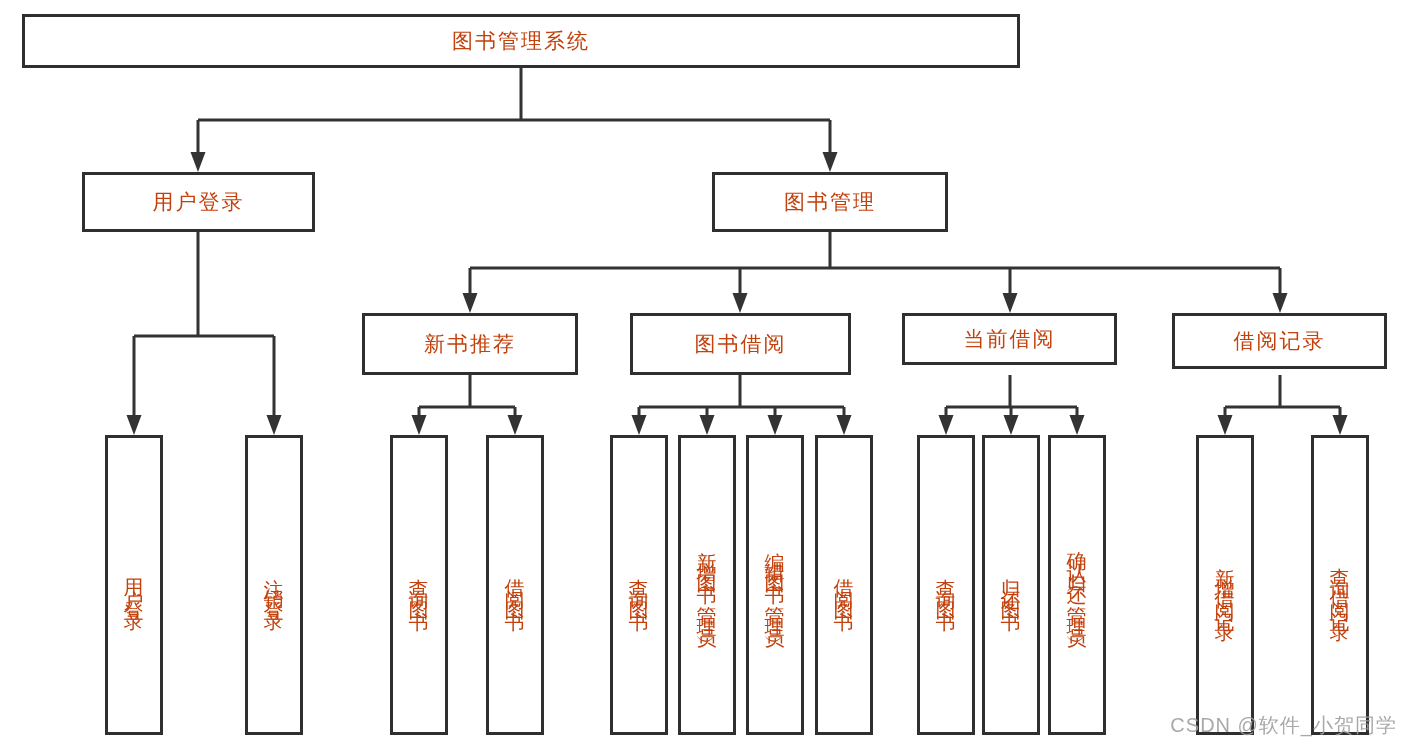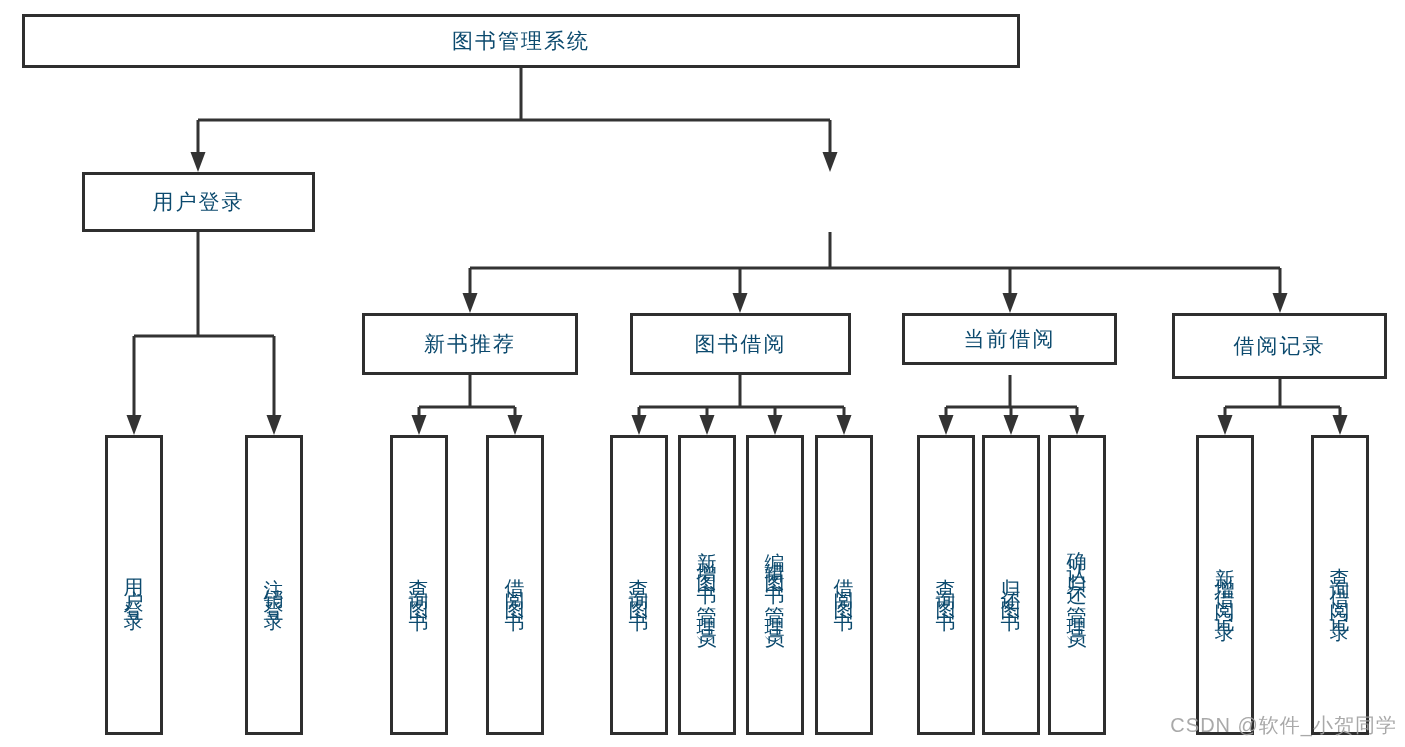--- a/index.html
+++ b/index.html
@@ -20,21 +20,21 @@
   .ln { stroke: #333333; stroke-width: 3; fill: none; }
   .arrowheads { fill: #333333; stroke: none; }
   .node {
     position: absolute;
     box-sizing: border-box;
     background: #ffffff;
     border: 3px solid #2f2f2f;
     display: flex;
     align-items: center;
     justify-content: center;
-    color: #0c4a6e;
+    color: #c2410c;
     z-index: 2;
   }
   .hbox .lbl {
     font-size: 21px;
     letter-spacing: 2px;
     white-space: nowrap;
   }
   .vbox .lbl {
     writing-mode: vertical-rl;
     text-orientation: mixed;
@@ -85,31 +85,34 @@
       M1225 435 l-7.5 -20 h15 z M1340 435 l-7.5 -20 h15 z"></path>
   </svg>
 
   <div class="node hbox" style="left:22px; top:14px; width:998px; height:54px;">
     <span class="lbl">图书管理系统</span>
   </div>
 
   <div class="node hbox" style="left:82px; top:172px; width:233px; height:60px;">
     <span class="lbl">用户登录</span>
   </div>
+  <div class="node hbox" style="left:712px; top:172px; width:236px; height:60px;">
+    <span class="lbl">图书管理</span>
+  </div>
 
   <div class="node hbox" style="left:630px; top:313px; width:221px; height:62px;">
     <span class="lbl">图书借阅</span>
   </div>
   <div class="node hbox" style="left:362px; top:313px; width:216px; height:62px;">
     <span class="lbl">新书推荐</span>
   </div>
   <div class="node hbox" style="left:902px; top:313px; width:215px; height:52px;">
     <span class="lbl">当前借阅</span>
   </div>
-  <div class="node hbox" style="left:1172px; top:313px; width:215px; height:66px;">
+  <div class="node hbox" style="left:1172px; top:313px; width:215px; height:56px;">
     <span class="lbl">借阅记录</span>
   </div>
 
   <div class="node vbox" style="left:105px; top:435px; width:58px; height:300px;">
     <span class="lbl">用户登录</span>
   </div>
   <div class="node vbox" style="left:245px; top:435px; width:58px; height:300px;">
     <span class="lbl">注销登录</span>
   </div>
 

